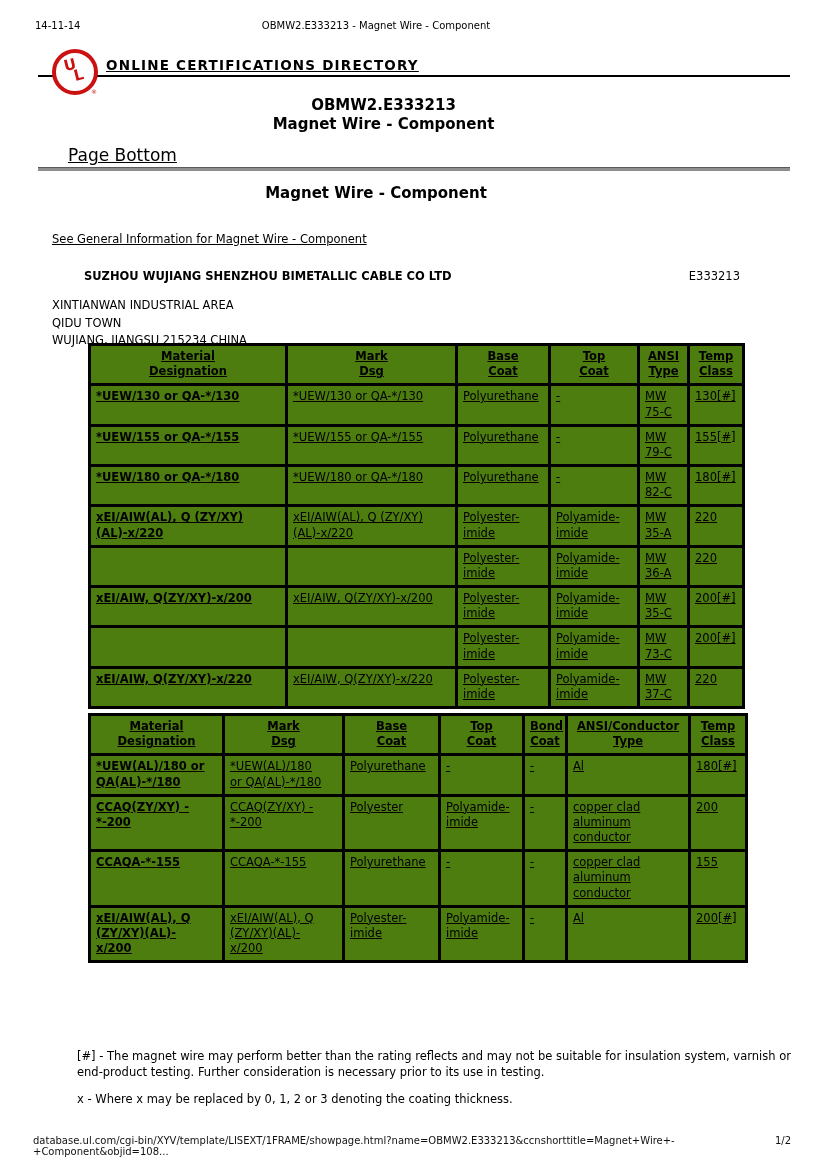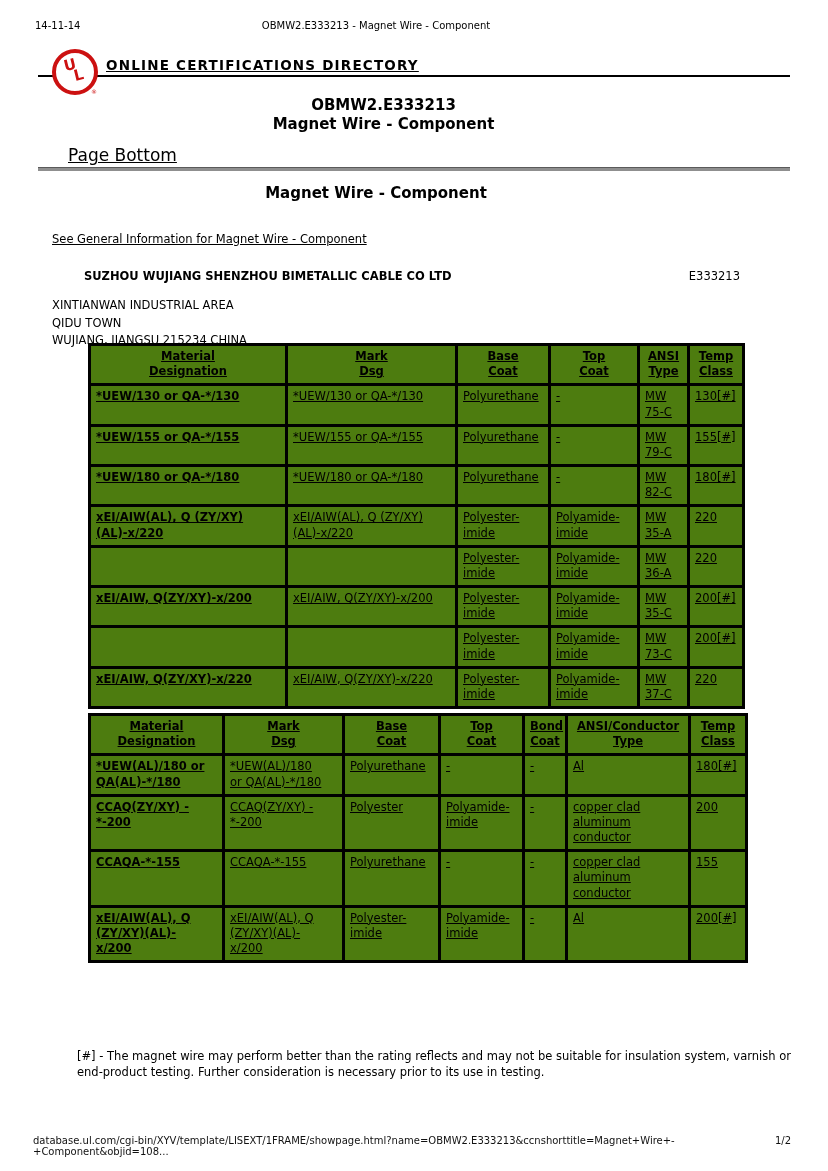--- a/index.html
+++ b/index.html
@@ -281,18 +281,19 @@
 imide</td>
     <td>-</td>
     <td>Al</td>
     <td>200[#]</td>
   </tr>
 </tbody>
   </table>
 
 <div class="abs footnotes">
   <div>[#] - The magnet wire may perform better than the rating reflects and may not be suitable for insulation system, varnish or end-product testing. Further consideration is necessary prior to its use in testing.</div>
+  <div class="fn2">x - Where x may be replaced by 0, 1, 2 or 3 denoting the coating thickness.</div>
 </div>
 
 <div class="abs print-footer">
   <span>database.ul.com/cgi-bin/XYV/template/LISEXT/1FRAME/showpage.html?name=OBMW2.E333213&amp;ccnshorttitle=Magnet+Wire+-+Component&amp;objid=108...</span>
   <span>1/2</span>
 </div>
 
 </body></html>

